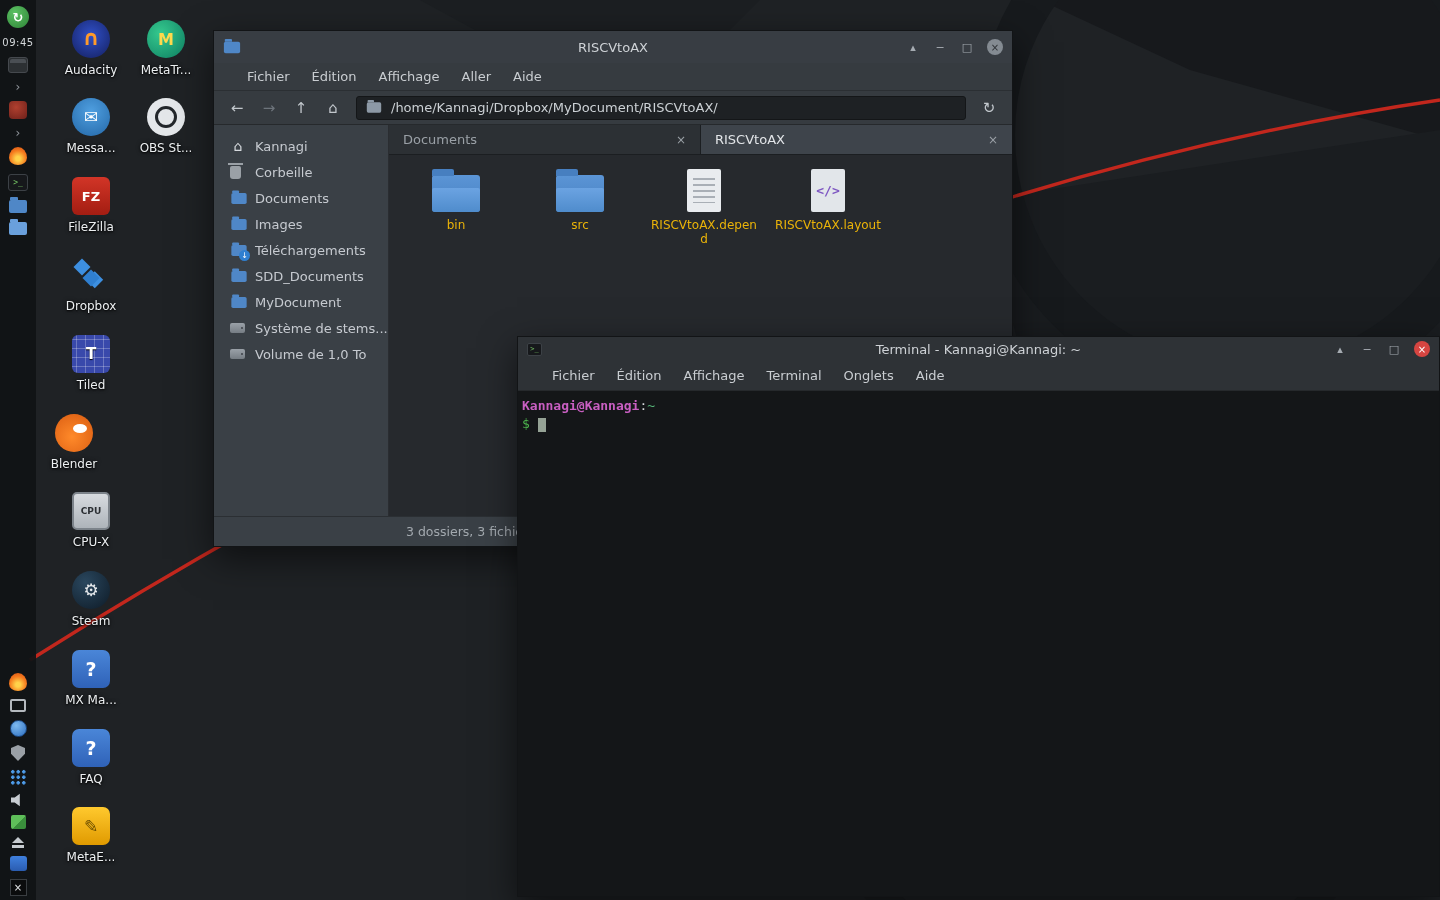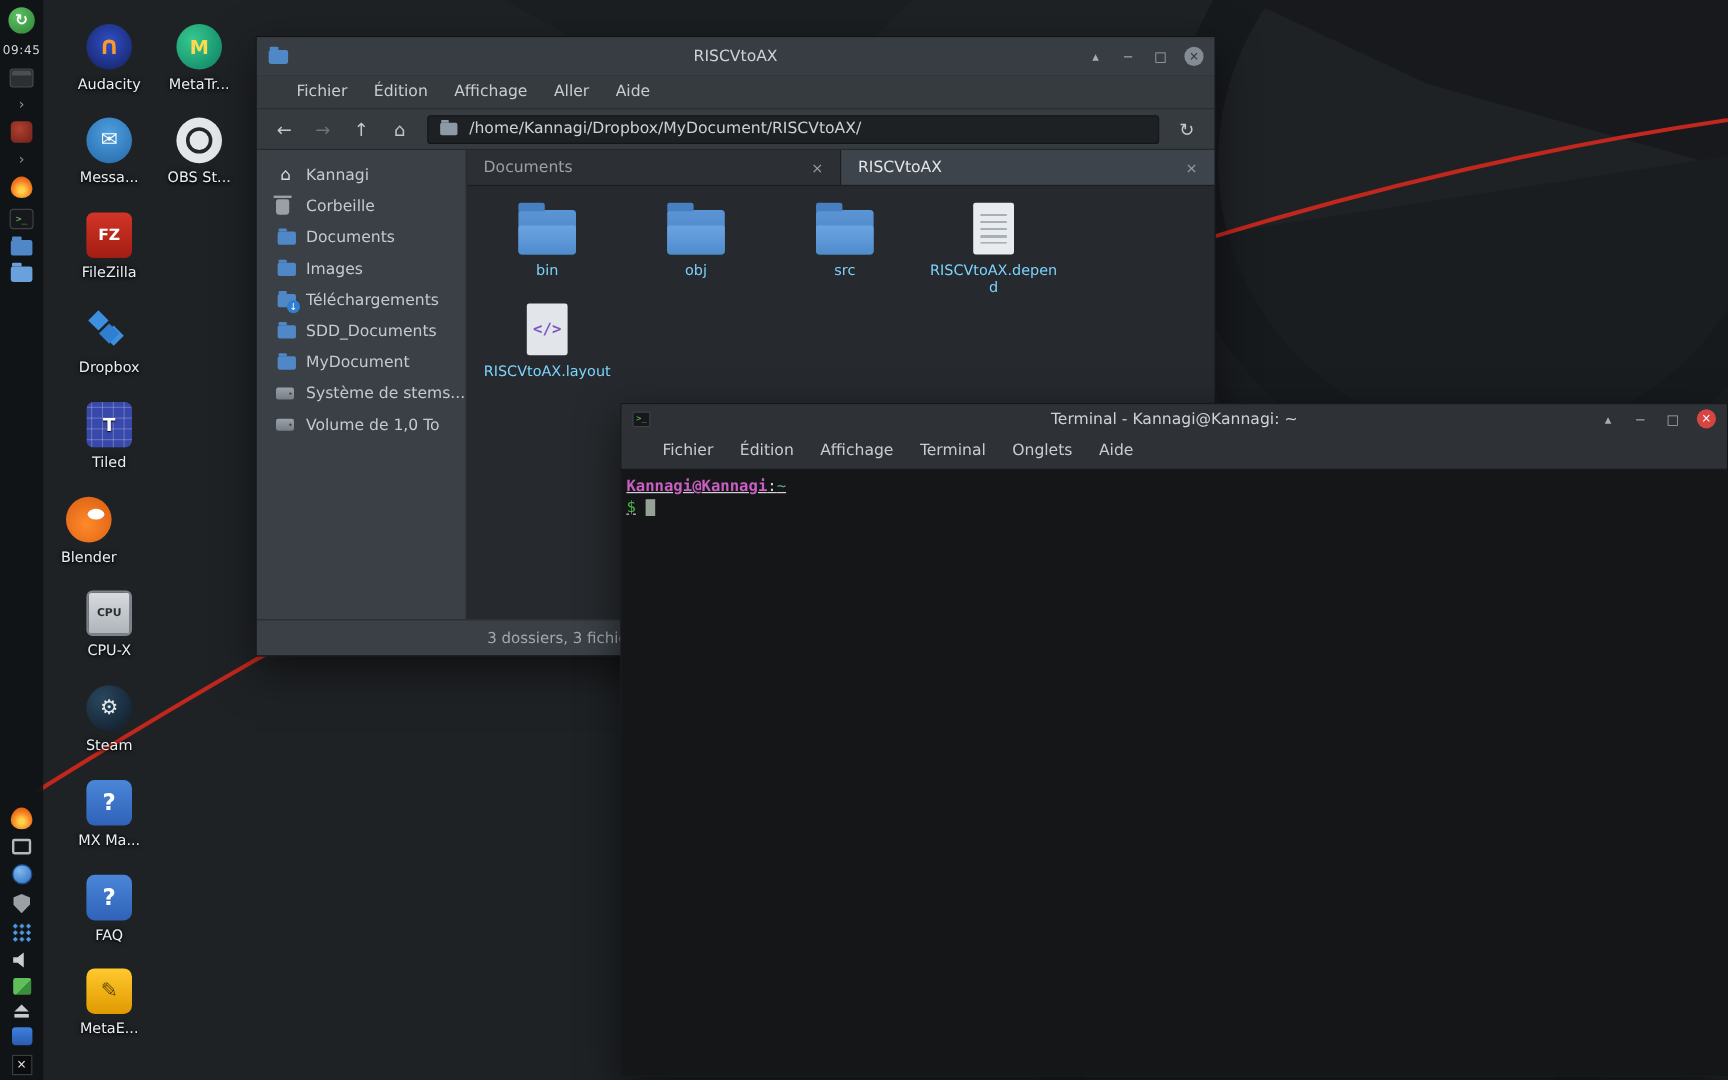--- a/index.html
+++ b/index.html
@@ -108,42 +108,42 @@
   .sb-mini { transform:scale(0.85); }
   .dlbadge { position:absolute; right:-4px; bottom:-4px; width:11px; height:11px; border-radius:50%; background:#2f7fd0; color:#fff; font-size:8px; line-height:11px; text-align:center; }
   #fm .content { flex:1; display:flex; flex-direction:column; min-width:0; }
   .tabbar { height:30px; display:flex; background:#24272b; border-bottom:1px solid #1b1e21; flex:none; }
   .tab { flex:1; display:flex; align-items:center; padding:0 14px; font-size:13px; cursor:pointer; }
   .tab.inactive { background:#2c3034; color:#9aa0a6; border-right:1px solid #1b1e21; }
   .tab.active { background:#3e444b; color:#e2e5e8; }
   .tabx { margin-left:auto; color:#9aa0a6; font-size:12px; cursor:pointer; }
   .filegrid { flex:1; display:flex; flex-wrap:wrap; align-content:flex-start; padding:14px 0 0 5px; background:#26292d; }
   .fitem { width:124px; height:84px; display:flex; flex-direction:column; align-items:center; gap:6px; cursor:pointer; }
-  .fname { width:112px; font-size:12px; color:#7dd3fc; text-align:center; line-height:14px; overflow-wrap:anywhere; }
+  .fname { width:112px; font-size:12px; color:#eab308; text-align:center; line-height:14px; overflow-wrap:anywhere; }
   .folder-big { width:48px; height:37px; margin-top:6px; background:linear-gradient(180deg,#5b95d6,#477fc0); border-radius:3px; position:relative; }
   .folder-big::before { content:""; position:absolute; top:-6px; left:0; width:22px; height:7px; background:#477fc0; border-radius:2px 2px 0 0; }
   .folder-big::after { content:""; position:absolute; left:0; bottom:0; width:100%; height:24px; background:linear-gradient(180deg,#6ba3e2,#4f8ccc); border-radius:2px 2px 3px 3px; }
   .cbp-ic { width:42px; height:42px; display:grid; grid-template-columns:1fr 1fr; grid-template-rows:1fr 1fr; gap:3px; }
   .cbp-ic i { border-radius:3px; }
   .cbp-ic .q1 { background:#d8453c; } .cbp-ic .q2 { background:#67b93e; }
   .cbp-ic .q3 { background:#f2a03d; } .cbp-ic .q4 { background:#3e7fd0; }
   .paper-ic { width:34px; height:43px; background:#e9ecef; border-radius:2px; position:relative; }
   .paper-ic.lines::after { content:""; position:absolute; left:6px; right:6px; top:9px; height:25px;
      background:repeating-linear-gradient(#a9afb6 0 2px,transparent 2px 6px); }
   .paper-ic.code { background:#e2e6ea; display:flex; align-items:center; justify-content:center; }
   .codeglyph { color:#7e57c2; font-family:"DejaVu Sans Mono",monospace; font-weight:bold; font-size:13px; }
   .statusbar { height:30px; background:#3a4046; border-top:1px solid #2b2f33; display:flex; align-items:center; padding-left:192px; font-size:12.5px; color:#a3a9af; flex:none; }
 
   
   #term { left:517px; top:336px; width:923px; height:561px; background:#2e3236; z-index:20; }
   #term .titlebar { height:24px; background:#2e3236; }
   .term-mini { width:15px; height:13px; background:#16181b; border:1px solid #3c4146; border-radius:2px; display:flex; align-items:center; justify-content:center; }
   .term-mini::after { content:">_"; color:#74c263; font-size:7px; font-family:"DejaVu Sans Mono",monospace; }
   #term .menubar { height:30px; background:#2e3236; padding-left:23px; border-bottom:1px solid #26292c; }
-  .termbody { flex:1; background:rgba(11,12,14,0.74); padding:6px 4px; font-family:"DejaVu Sans Mono","Liberation Mono",monospace; font-size:13px; line-height:18px; cursor:text;text-decoration:underline; }
+  .termbody { flex:1; background:rgba(11,12,14,0.74); padding:6px 4px; font-family:"DejaVu Sans Mono","Liberation Mono",monospace; font-size:13px; line-height:18px; cursor:text; }
   .t-magenta { color:#c95fc2; font-weight:bold; }
   .t-white { color:#d6d9dc; }
   .t-green { color:#55b477; }
   .t-dollar { color:#4db54d; }
   .cursor { display:inline-block; width:8px; height:14px; background:#95a295; margin-left:8px; vertical-align:middle; }
 </style>
 </head>
 <body>
 
 <svg id="wallpaper" width="1440" height="900">
@@ -350,24 +350,20 @@
           <span class="tabx">×</span>
         </div>
       </div>
       <div class="filegrid">
         <div class="fitem">
           <span class="folder-big"></span>
           <span class="fname">bin</span>
         </div>
         <div class="fitem">
           <span class="folder-big"></span>
-          <span class="fname">obj</span>
-        </div>
-        <div class="fitem">
-          <span class="folder-big"></span>
           <span class="fname">src</span>
         </div>
         <div class="fitem">
           <span class="paper-ic lines"></span>
           <span class="fname">RISCVtoAX.depend</span>
         </div>
         <div class="fitem">
           <span class="paper-ic code">
               <span class="codeglyph">&lt;/&gt;</span>
             </span>

